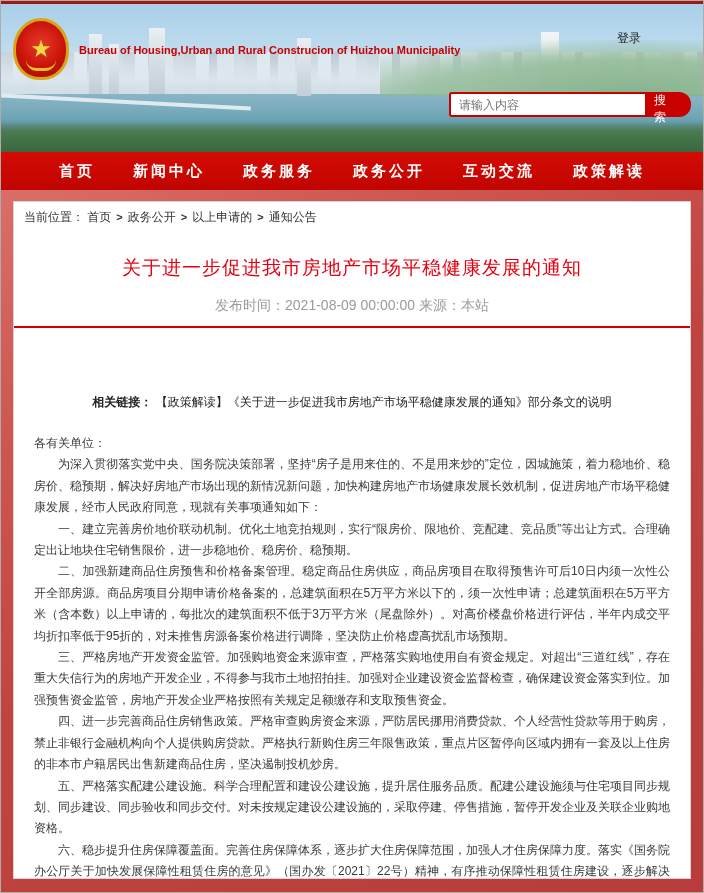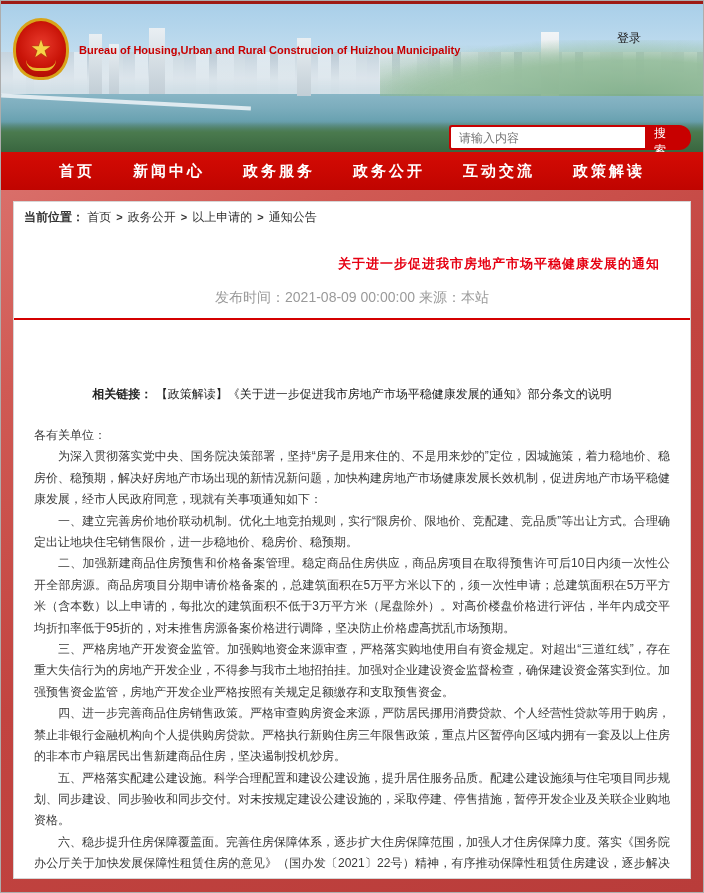--- a/index.html
+++ b/index.html
@@ -59,21 +59,21 @@
     text-shadow:0 1px 0 rgba(255,255,255,.6);white-space:nowrap;
   }
   .site-title .en{color:#c80000;font-size:11px;font-weight:bold;margin-top:2px;white-space:nowrap;}
   
   .login{position:absolute;right:62px;top:24px;display:flex;align-items:center;z-index:5;cursor:pointer;gap:12px;}
   .person-icon{width:18px;height:20px;position:relative;margin-right:6px;}
   .person-icon .head{width:9px;height:9px;border-radius:50%;background:#4a4a4a;margin:0 auto;}
   .person-icon .body{width:17px;height:9px;border-radius:8px 8px 0 0;background:#4a4a4a;margin-top:2px;}
   .login .label{font-size:12px;color:#222;}
   
-  .search{position:absolute;right:12px;bottom:2px;display:flex;z-index:5;height:25px;}
+  .search{position:absolute;right:12px;bottom:35px;display:flex;z-index:5;height:25px;}
   .search input{
     width:196px;height:25px;box-sizing:border-box;border:2px solid #c80000;border-right:none;
     border-radius:3px 0 0 3px;padding:0 8px;font-size:12px;color:#333;outline:none;
   }
   .search button{
     width:46px;height:25px;border:none;background:#c80000;color:#fff;font-size:12px;
     letter-spacing:4px;border-radius:0 12px 12px 0;cursor:pointer;padding:0 12px 0 0;
   }
   
   .nav{
@@ -86,25 +86,25 @@
   }
   
   .content{
     position:absolute;left:12px;right:12px;top:200px;bottom:13px;
     background:#fff;border:1px solid #d6d6d6;
     padding:0;overflow:hidden;
   }
   .breadcrumb{
     padding:7px 10px 6px 10px;font-size:12px;color:#333;
   }
-  .breadcrumb .prefix{font-weight:bold;}
+  .breadcrumb .prefix{font-weight:normal;}
   .breadcrumb a{color:#333;text-decoration:none;cursor:pointer;}
   .breadcrumb .sep{margin:0 5px;color:#333;font-weight:bold;font-size:11px;}
   .doc-title{
-    text-align:right;color:#e60012;font-size:13px;font-weight:bold;
+    text-align:center;color:#e60012;font-size:19px;font-weight:normal;
     margin:23px 30px 0 30px;letter-spacing:1px;
   }
   .doc-meta{text-align:center;color:#9a9a9a;font-size:14px;margin-top:16px;}
   .red-rule{border:none;border-top:2px solid #d40000;margin:11px 0 0 0;}
   .related{
     text-align:center;font-size:12px;color:#222;margin-top:66px;
   }
   .related .lbl{font-weight:bold;}
   .body-text{
     padding:0 20px;margin-top:22px;font-size:12px;color:#3a3a3a;line-height:21.4px;

